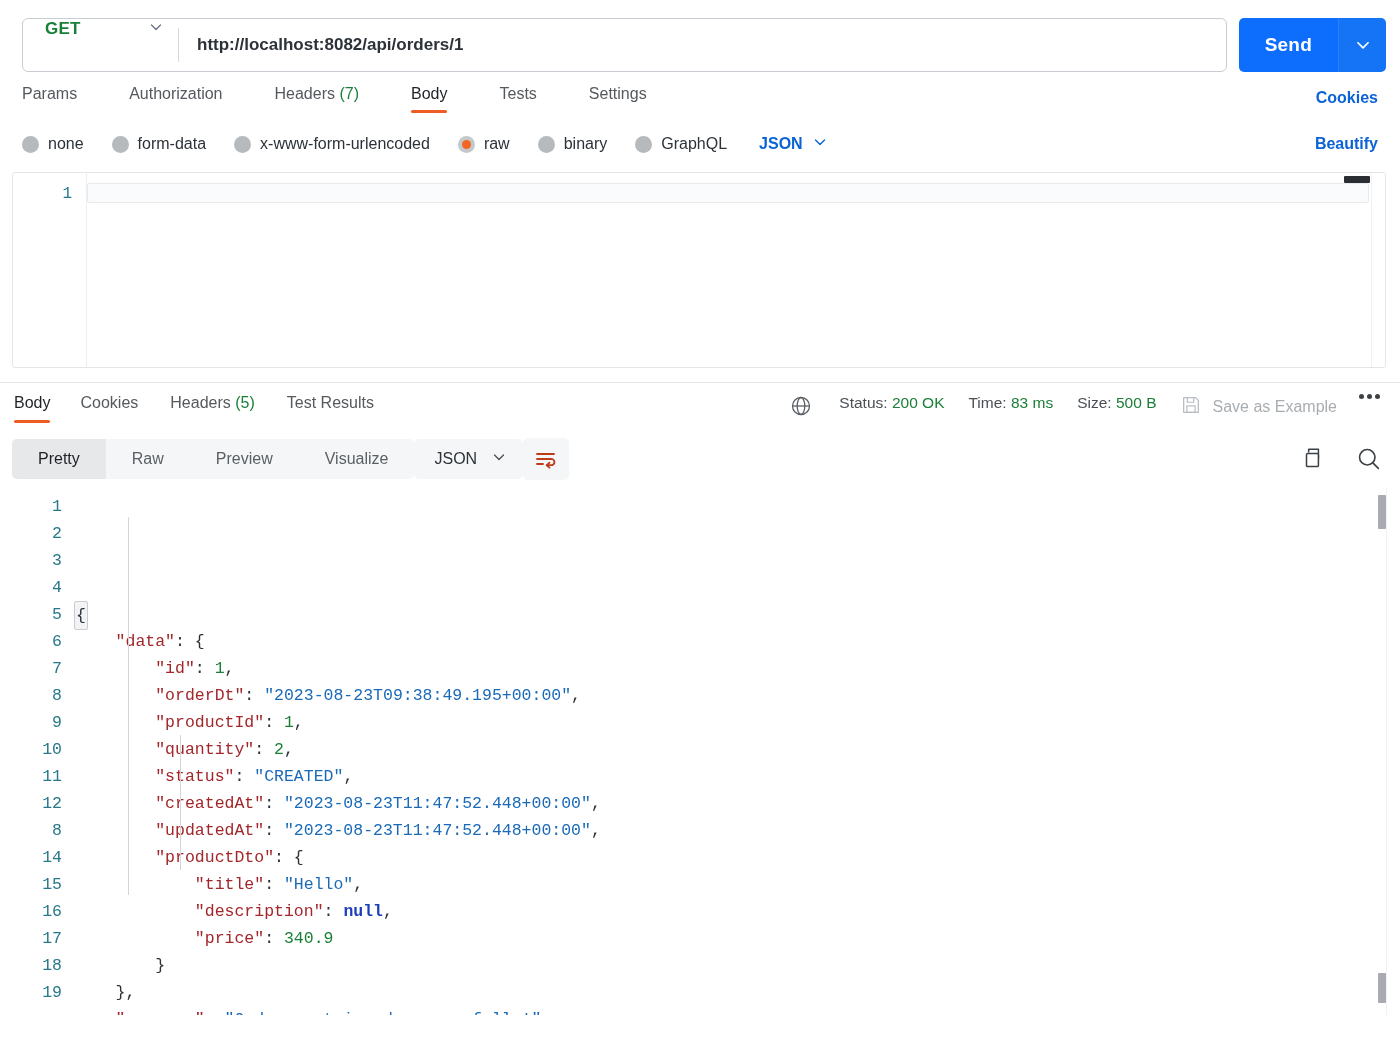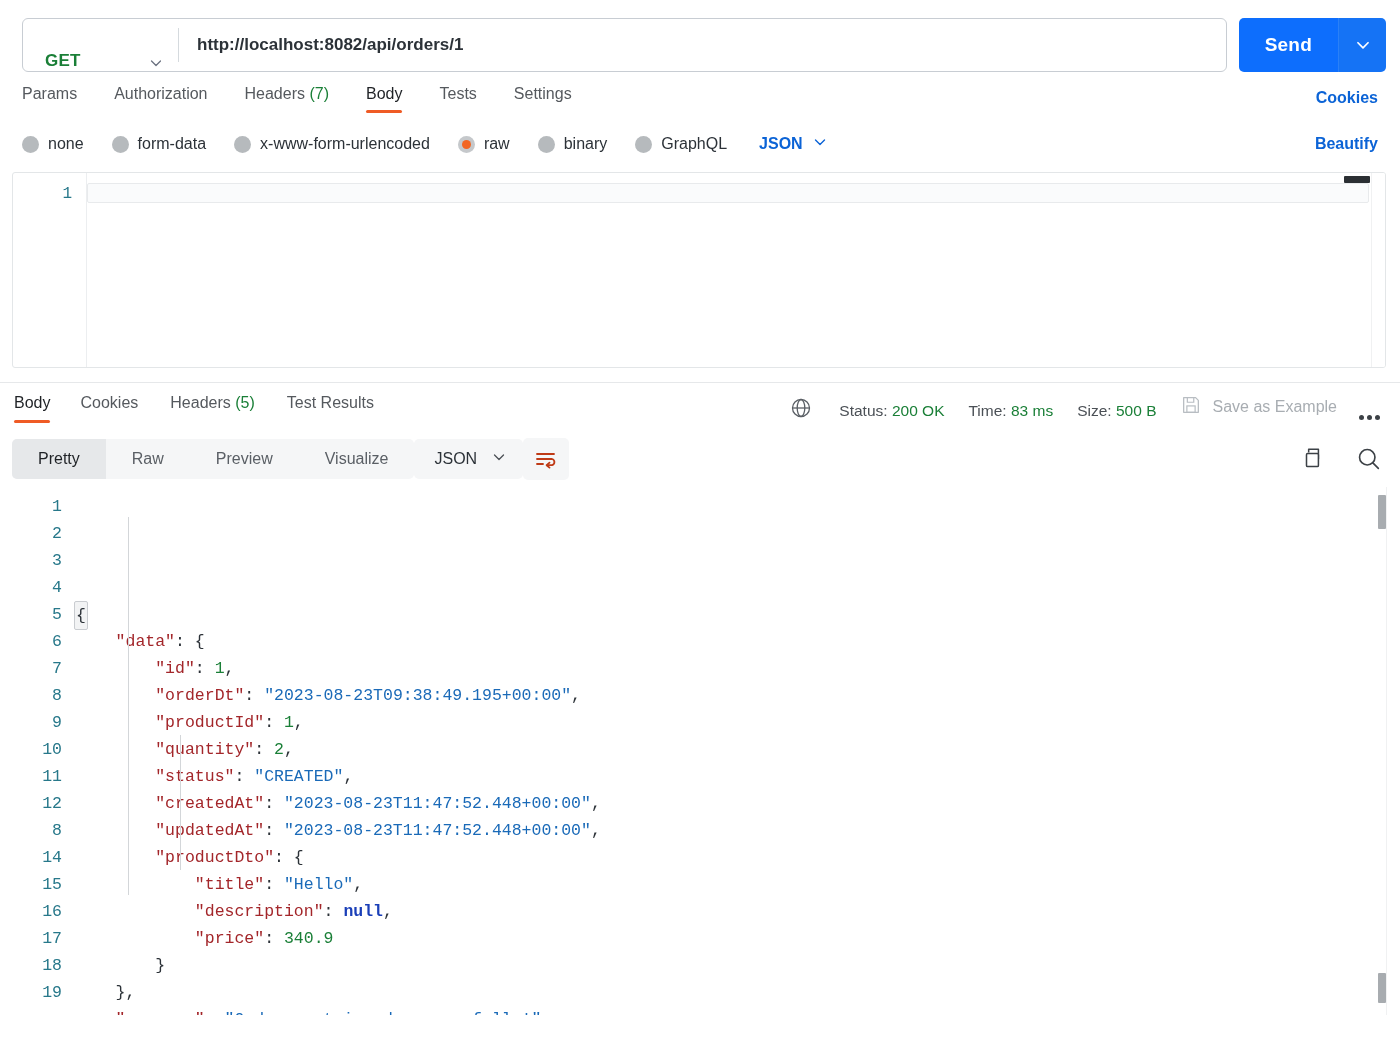--- a/index.html
+++ b/index.html
@@ -21,21 +21,21 @@
   .url-group {
     flex: 1 1 auto;
     display: flex; align-items: stretch;
     height: 54px;
     border: 1px solid #c8cdd3;
     border-radius: 6px;
     background: #fff;
     overflow: hidden;
   }
   .method-box {
-    display: flex; align-items: flex-end;
+    display: flex; align-items: flex-start;
     padding: 0 14px 0 22px;
     min-width: 155px;
     position: relative;
     gap: 9px;
   }
   .method-label {
     color: #1a7f37; font-size: 17px; font-weight: 600; letter-spacing: .2px;
   }
   .method-caret {
     margin-left: auto; color: #6b7280; display:flex; align-items:center;
@@ -57,21 +57,21 @@
   }
   .send-caret {
     background:#1573f5; color:#fff; border:none; width:48px;
     display:flex; align-items:center; justify-content:center; cursor:pointer;
     border-left:1px solid #2a80f7;
   }
 
   
   .req-tabs {
     display: flex; align-items: center;
-    padding: 0 22px; height: 44px; gap: 1px;
+    padding: 0 22px; height: 44px; gap: 16px;
   }
   .tab {
     position: relative;
     font-size: 16px; color: #55595e;
     padding: 6px 18px 14px 18px; cursor: pointer; white-space: nowrap;
   }
   .tab:first-child { padding-left: 0; }
   .tab.active { color: #1f2226; font-weight: 400; }
   .tab.active::after {
     content: ""; position: absolute; left: 18px; right: 18px; bottom: 4px;
@@ -152,21 +152,21 @@
     position: relative; font-size: 16px; color: #55595e;
     padding: 6px 16px 14px 16px; cursor: pointer; white-space: nowrap;
   }
   .resp-tab:first-child { padding-left: 2px; padding-right: 14px; }
   .resp-tab.active { color: #1f2226; }
   .resp-tab.active::after {
     content:""; position:absolute; left:2px; right:14px; bottom:3px;
     height:3px; background:#ef5b25; border-radius:2px;
   }
   .resp-header .spacer { flex: 1 1 auto; }
-  .meta-group { display:flex; align-items:flex-end; gap: 0; }
+  .meta-group { display:flex; align-items:flex-start; gap: 0; }
   .globe-icon { margin-right: 26px; display:flex; align-items:center; }
   .meta-item { font-size: 15.5px; color: #4b5056; margin-right: 24px; white-space: nowrap; }
   .meta-item .val { color: #1a7f37; font-weight: 400; }
   .save-example {
     display:flex; align-items:center; gap:10px;
     color:#a8adb2; font-size:16px; margin-right: 22px; cursor:pointer; white-space:nowrap;
   }
   .dots-btn { display:flex; align-items:center; gap:3px; cursor:pointer; margin-right: 6px; }
   .dots-btn i { width:5px; height:5px; border-radius:50%; background:#3c4146; display:block; }
 

